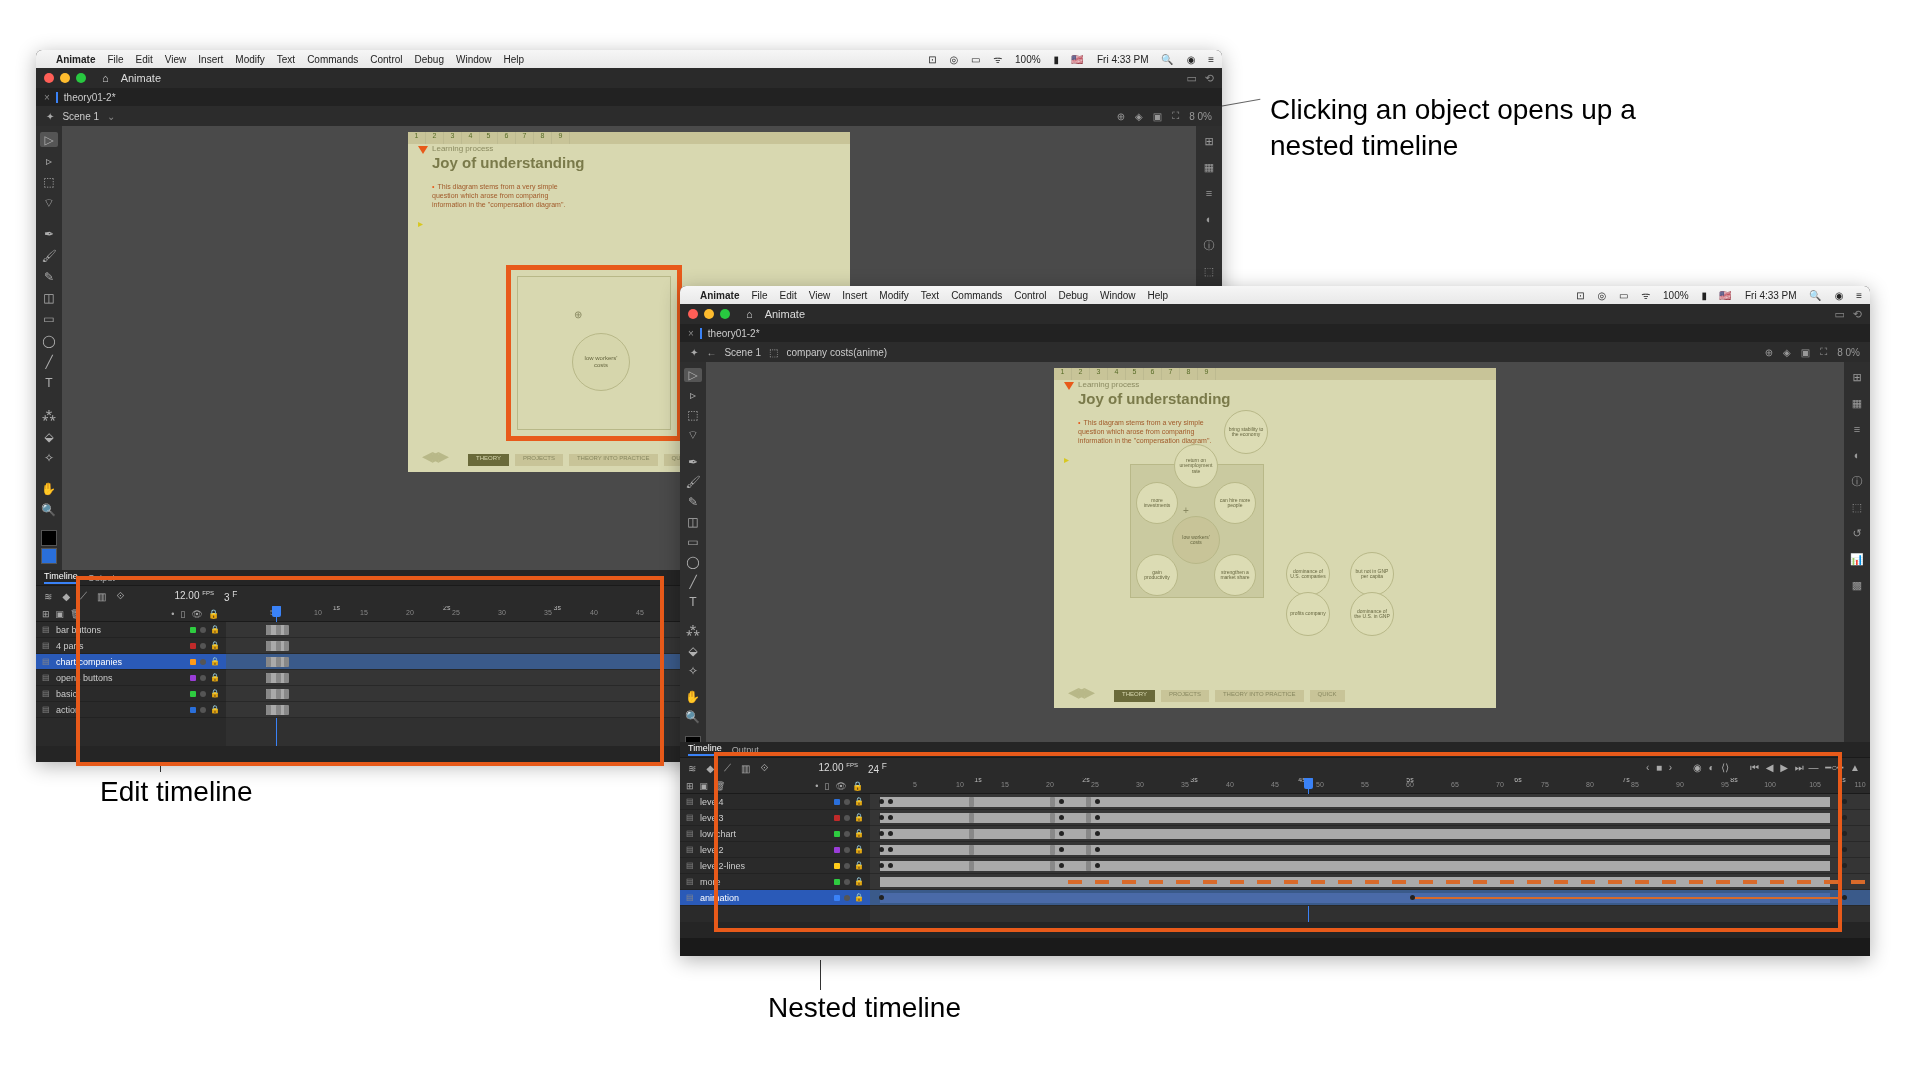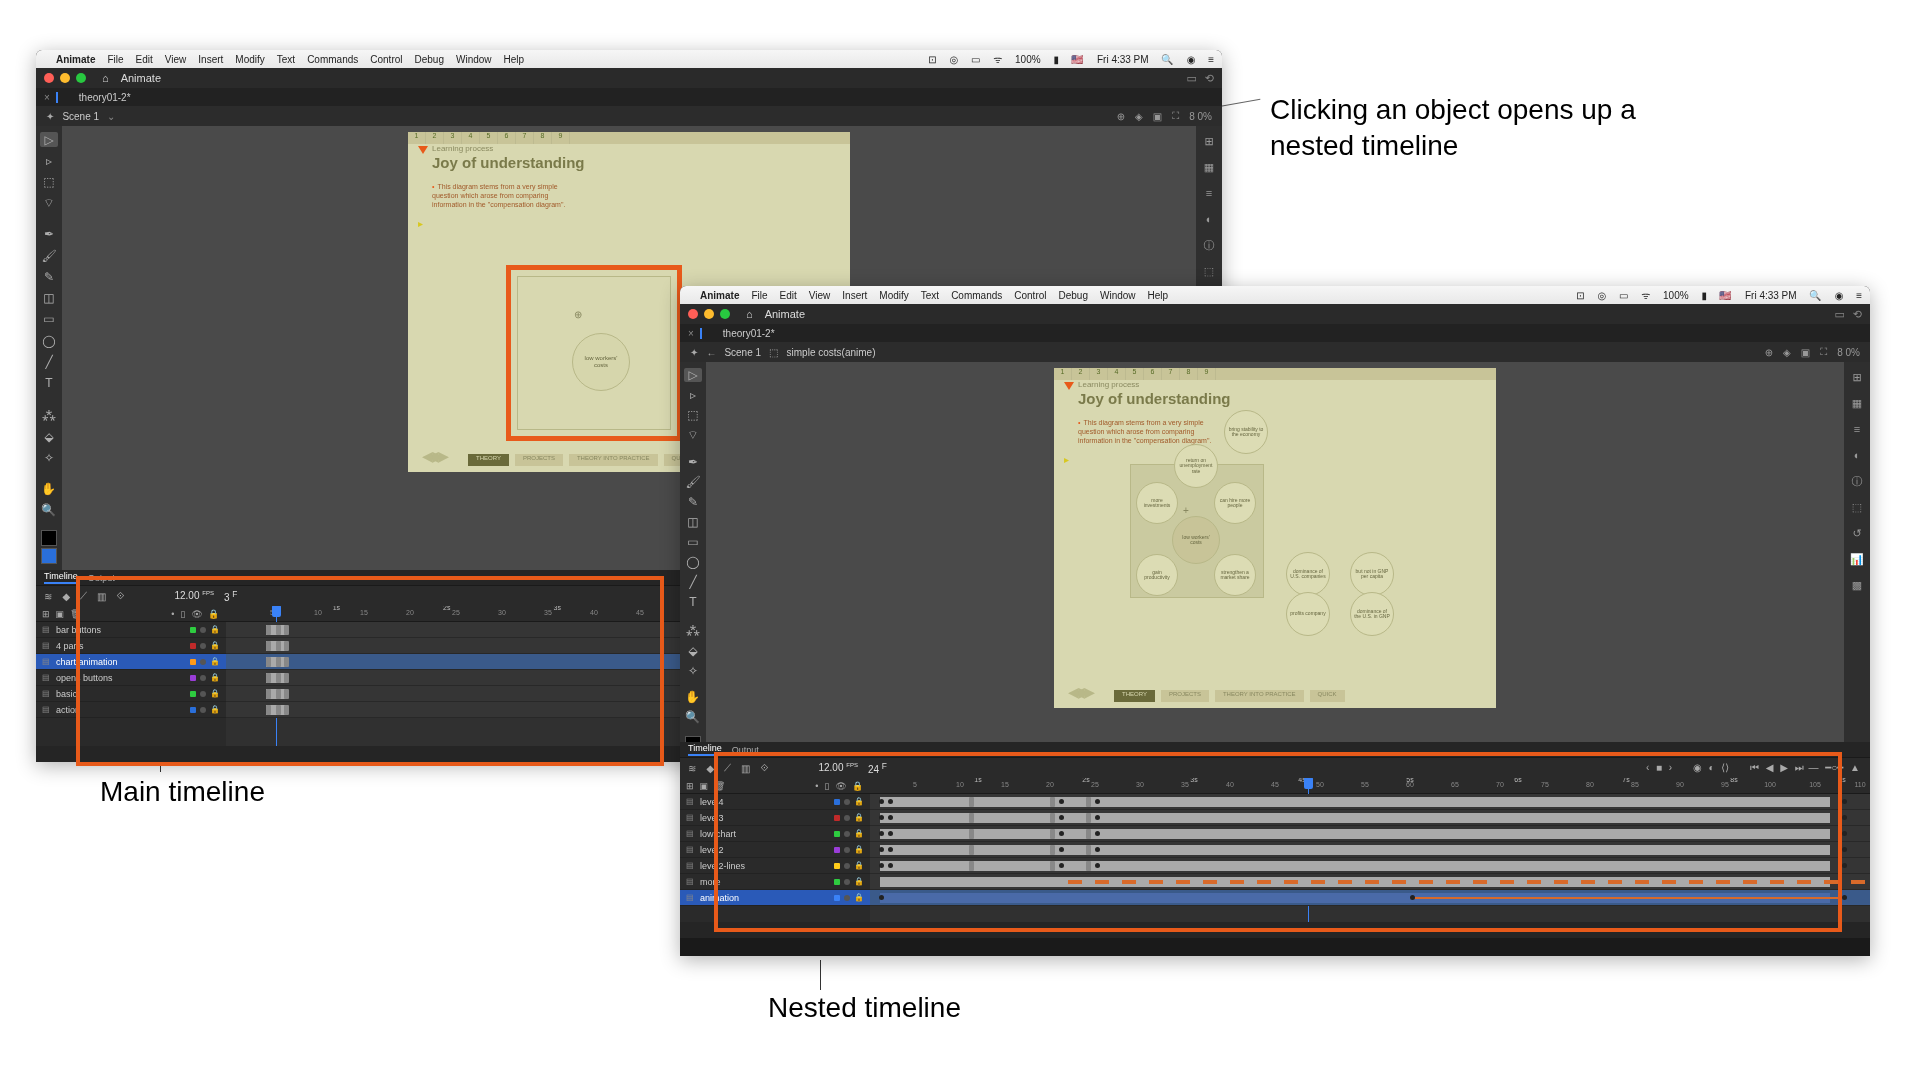--- a/index.html
+++ b/index.html
@@ -35,21 +35,21 @@
   .title-row { height: 20px; background: #2a2a2a; display: flex; align-items: center; padding: 0 8px; gap: 6px; }
   .traffic { width: 10px; height: 10px; border-radius: 50%; }
   .t-red { background: #ff5f57; }
   .t-yel { background: #febc2e; }
   .t-grn { background: #28c840; }
   .title-row .home { margin-left: 10px; font-size: 11px; }
   .title-row .app-name { margin-left: 6px; font-size: 11px; color: #ddd; }
   .title-row .title-icons { margin-left: auto; display: flex; gap: 8px; color: #888; font-size: 11px; }
   
   .doc-tab-row { height: 18px; background: #222; display: flex; align-items: center; padding: 0 8px; font-size: 10px; color: #ccc; }
-  .doc-tab-row .tab { border-left: 2px solid #3a82f7; padding-left: 21px; }
+  .doc-tab-row .tab { border-left: 2px solid #3a82f7; padding-left: 6px; }
   
   .scene-row { height: 20px; background: #2c2c2c; display: flex; align-items: center; padding: 0 10px; gap: 8px; font-size: 10px; }
   .scene-row .scene-icon { color: #aaa; }
   .scene-row .scene-icons-right { margin-left: auto; display: flex; gap: 10px; color: #999; font-size: 10px; align-items: center; }
   
   .work-area { position: relative; display: flex; }
   .left-tools { width: 26px; background: #2f2f2f; display: flex; flex-direction: column; align-items: center; gap: 6px; padding: 6px 0; }
   .tool { width: 18px; height: 18px; color: #b0b0b0; display: flex; align-items: center; justify-content: center; font-size: 12px; border-radius: 2px; cursor: pointer; }
   .tool.sel { background: #555; }
   .tool-gap { height: 4px; }
@@ -130,21 +130,21 @@
   
   .hl-timeline { position:absolute; border:4px solid #e85a1a; pointer-events:none;}
   .hl-tl-a { top:526px; left:40px; width:588px; height:190px; }
   .hl-tl-b { top:466px; left:34px; width:1128px; height:180px; }
   
 </style>
 </head>
 <body>
 
 <div class="annotation annotation-label-1">Clicking an object opens up a nested timeline</div>
-<div class="annotation annotation-main">Main timeline</div>
+<div class="annotation annotation-main">Edit timeline</div>
 <div class="annotation annotation-nested">Nested timeline</div>
 <div class="tick-line tick1"></div>
 <div class="tick-line tick2"></div>
 <div class="callout-line callout1"></div>
 
 <svg class="arrow-svg" viewBox="0 0 380 370">
   <defs>
       <marker id="ah" markerWidth="14" markerHeight="14" refX="10" refY="5" orient="auto">
         <polygon points="0,0 12,5 0,10" fill="#e85a1a"></polygon>
       </marker>
@@ -328,21 +328,21 @@
             </div>
             <div class="layer">
               <span class="licon">▤</span>
               <span class="lname">4 parts</span>
               <span class="cdot" style="background:#c02a2a"></span>
               <span class="ldot"></span>
               <span class="llock">🔒</span>
             </div>
             <div class="layer sel">
               <span class="licon">▤</span>
-              <span class="lname">chart animation</span>
+              <span class="lname">chart companies</span>
               <span class="cdot" style="background:#ff9a1a"></span>
               <span class="ldot"></span>
               <span class="llock">🔒</span>
             </div>
             <div class="layer">
               <span class="licon">▤</span>
               <span class="lname">opens buttons</span>
               <span class="cdot" style="background:#9a3dd8"></span>
               <span class="ldot"></span>
               <span class="llock">🔒</span>
@@ -466,21 +466,21 @@
   </div>
   <div class="doc-tab-row">
     <span style="margin-right:6px;color:#888;">×</span>
     <span class="tab">theory01-2*</span>
   </div>
   <div class="scene-row">
     <span class="scene-icon">✦</span>
     <span style="color:#aaa;">←</span>
     <span>Scene 1</span>
     <span style="color:#aaa;">⬚</span>
-    <span>simple costs(anime)</span>
+    <span>company costs(anime)</span>
     <div class="scene-icons-right">
       <span>⊕</span>
       <span>◈</span>
       <span>▣</span>
       <span>⛶</span>
       <span>8 0%</span>
     </div>
   </div>
   <div class="work-area" style="height:380px;">
     <div class="left-tools">

